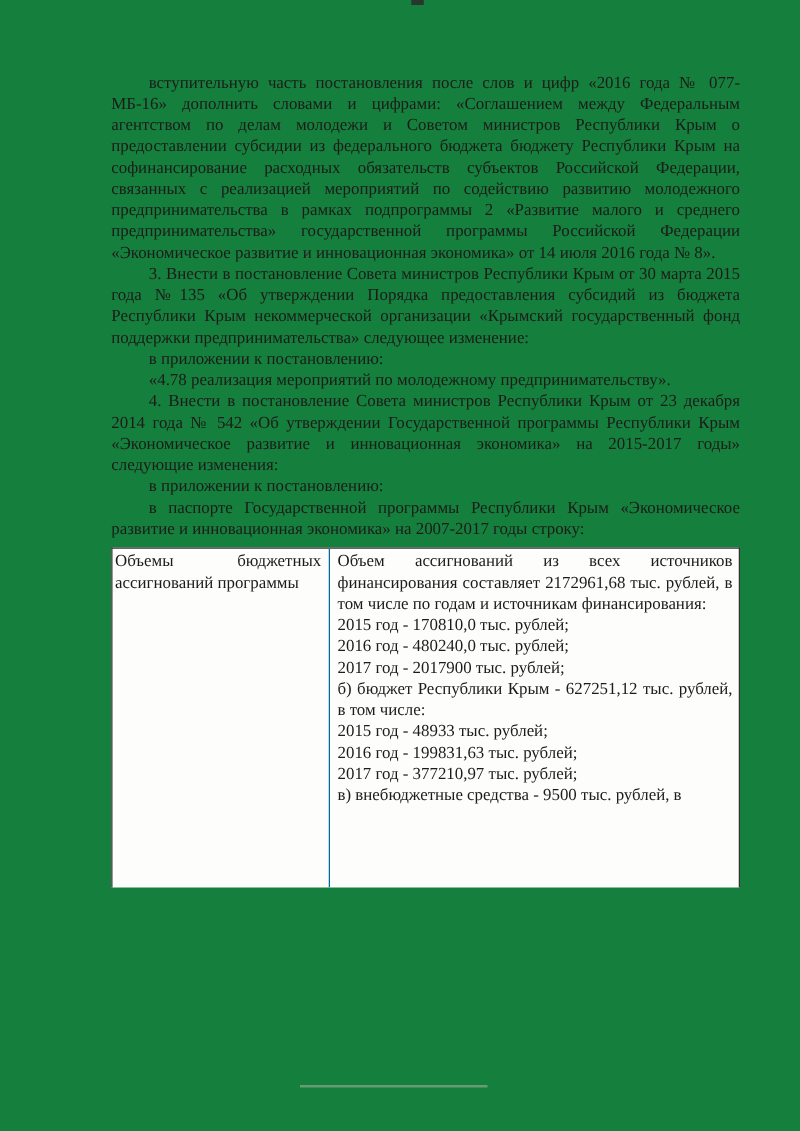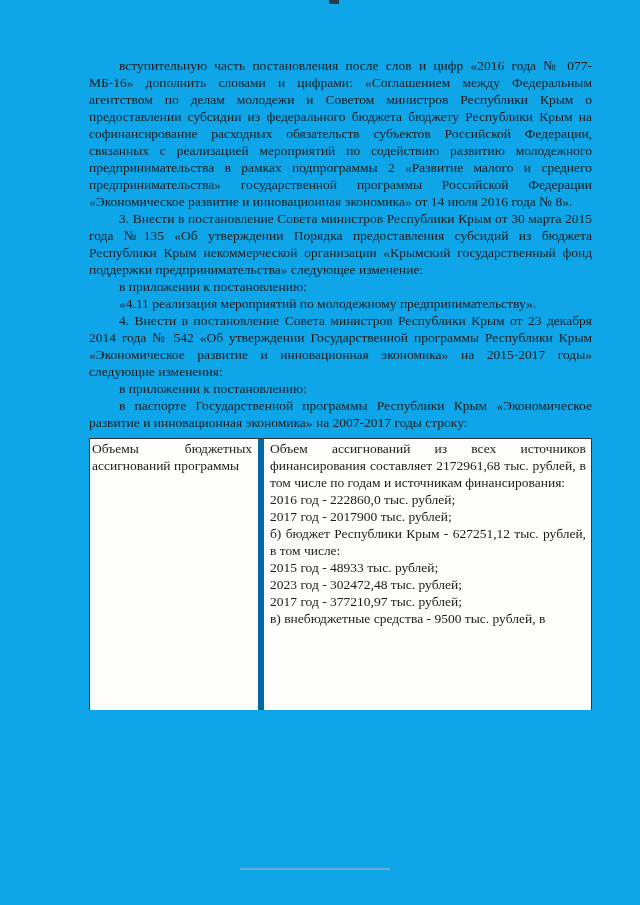--- a/index.html
+++ b/index.html
@@ -1,20 +1,20 @@
 <!DOCTYPE html>
 <html><head>
 <meta charset="utf-8">
 <style>
   html, body { margin:0; padding:0; background:#e8e8e8; }
   .page {
     position:relative;
     width:640px; height:905px;
     margin:0 auto;
-    background:#0ea5e9;
+    background:#15803d;
     font-family:"Liberation Serif", serif;
     color:#1c1b19;
     overflow:hidden;
   }
   .scan-mark-top {
     position:absolute; top:0; left:329px;
     width:10px; height:4px; background:#2a2a2a; opacity:.85;
   }
   .scan-mark-bottom {
     position:absolute; top:868px; left:240px;
@@ -34,21 +34,21 @@
     box-sizing:border-box;
     border:1px solid #35332f;
     border-bottom:none;
     height:272px;
     overflow:hidden;
     background:#fdfdfb;
   }
   .cell { box-sizing:border-box; }
   .cell-left {
     width:174px;
-    border-right:6px solid #0369a1;
+    border-right:1px solid #0369a1;
     padding:1px 6px 0 2px;
     text-align:justify;
   }
   .cell-right {
     flex:1;
     padding:1px 5px 0 6px;
     text-align:justify;
   }
   .tline { text-align:justify; }
 </style>
@@ -59,37 +59,38 @@
 
   <div class="scan-mark-top"></div>
 
   <div class="content">
 
     <p class="indent">вступительную часть постановления после слов и цифр «2016 года № 077-МБ-16» дополнить словами и цифрами: «Соглашением между Федеральным агентством по делам молодежи  и Советом министров Республики Крым о предоставлении субсидии из федерального бюджета бюджету Республики Крым на софинансирование расходных обязательств субъектов Российской Федерации, связанных с реализацией мероприятий по содействию развитию молодежного предпринимательства в рамках подпрограммы 2 «Развитие малого и среднего предпринимательства» государственной программы Российской Федерации «Экономическое развитие и инновационная экономика» от 14 июля 2016 года № 8».</p>
 
     <p class="indent gap-before">3. Внести в постановление Совета министров Республики Крым от 30 марта 2015 года №135 «Об утверждении Порядка предоставления субсидий из бюджета Республики Крым некоммерческой организации «Крымский государственный фонд поддержки предпринимательства» следующее изменение:</p>
 
     <p class="indent gap-before">в приложении к постановлению:</p>
-    <p class="indent">«4.11 реализация мероприятий по молодежному предпринимательству».</p>
+    <p class="indent">«4.78 реализация мероприятий по молодежному предпринимательству».</p>
 
     <p class="indent gap-before">4. Внести в постановление Совета министров Республики Крым от 23 декабря 2014 года № 542 «Об утверждении Государственной программы Республики Крым «Экономическое развитие и инновационная экономика» на 2015-2017 годы» следующие изменения:</p>
 
     <p class="indent gap-before">в приложении к постановлению:</p>
 
     <p class="indent gap-before">в паспорте Государственной программы Республики Крым «Экономическое развитие и инновационная экономика» на 2007-2017 годы строку:</p>
 
     <div class="doc-table">
       <div class="cell cell-left">Объемы бюджетных ассигнований программы</div>
       <div class="cell cell-right">
         <div class="tline">Объем ассигнований из всех источников финансирования составляет 2172961,68 тыс. рублей, в том числе по годам и источникам финансирования:</div>
-        <div class="tline">2016 год - 222860,0 тыс. рублей;</div>
+        <div class="tline">2015 год - 170810,0 тыс. рублей;</div>
+        <div class="tline">2016 год - 480240,0 тыс. рублей;</div>
         <div class="tline">2017 год - 2017900 тыс. рублей;</div>
         <div class="tline">б) бюджет Республики Крым - 627251,12 тыс. рублей, в том числе:</div>
         <div class="tline">2015 год - 48933 тыс. рублей;</div>
-        <div class="tline">2023 год - 302472,48 тыс. рублей;</div>
+        <div class="tline">2016 год - 199831,63 тыс. рублей;</div>
         <div class="tline">2017 год - 377210,97 тыс. рублей;</div>
         <div class="tline">в) внебюджетные средства - 9500 тыс. рублей, в</div>
       </div>
     </div>
 
   </div>
 
   <div class="scan-mark-bottom"></div>
 
 </div>

